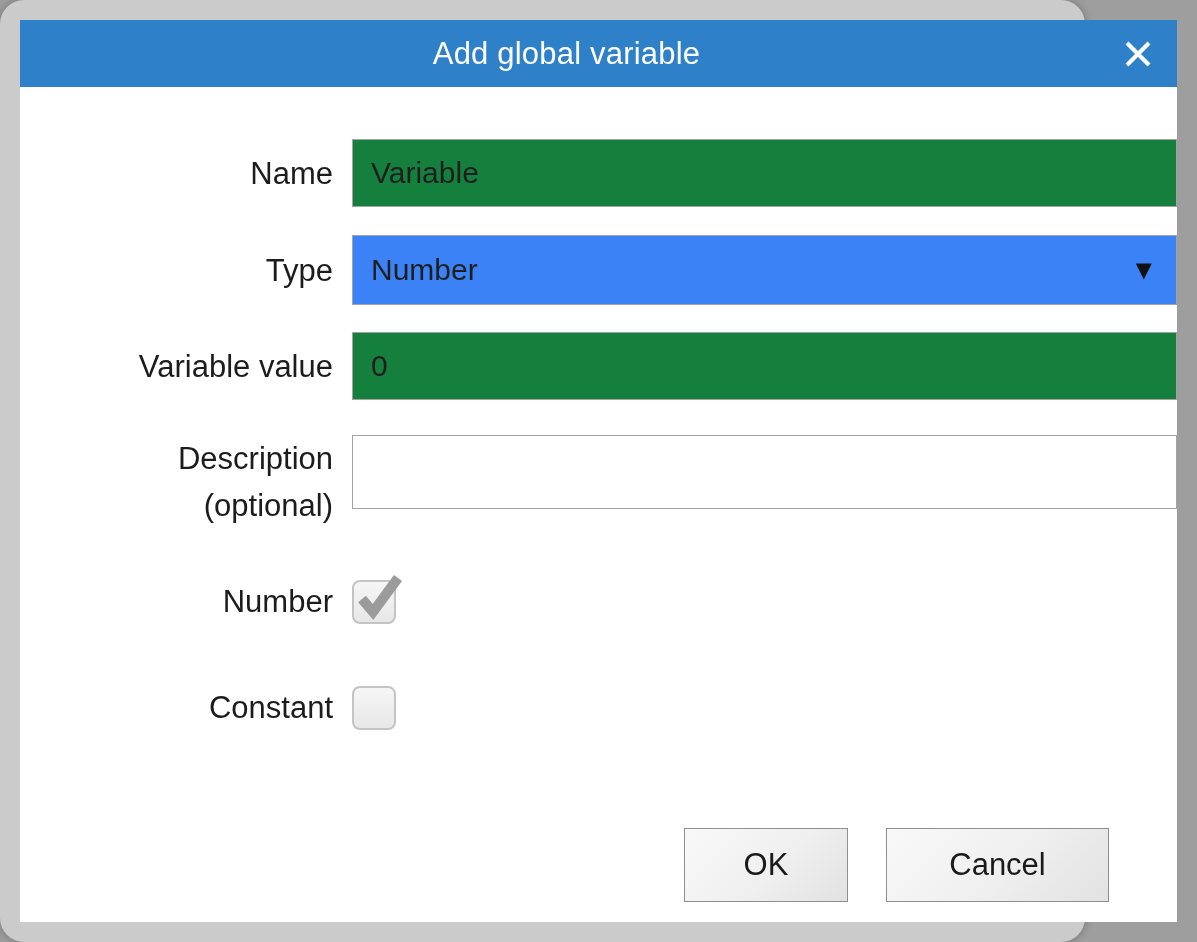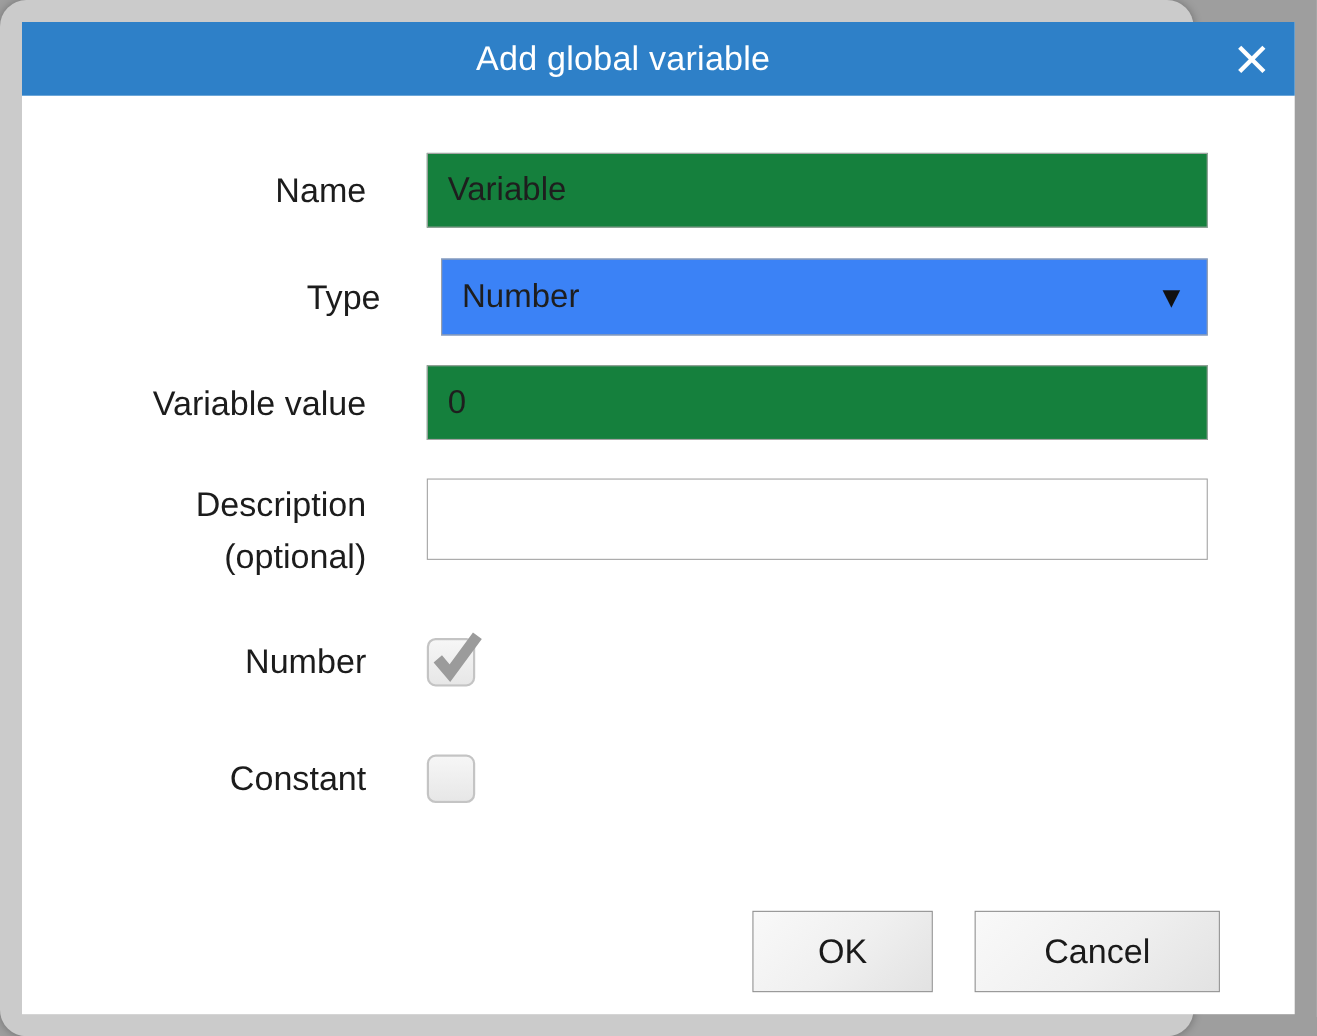--- a/index.html
+++ b/index.html
@@ -59,22 +59,20 @@
   }
   .dialog-body {
     position: relative;
     height: 835px;
   }
   .form {
     padding-top: 52px;
   }
   .row {
     display: flex;
-    margin-right: 79px;
-    gap: 36px;
   }
   .row .label {
     width: 332px;
     min-width: 332px;
     box-sizing: border-box;
     padding-right: 19px;
     display: flex;
     flex-direction: column;
     align-items: flex-end;
     justify-content: center;
@@ -129,21 +127,21 @@
     border: 1px solid #a3a3a3;
     background: #ffffff;
     font-family: "Liberation Sans", sans-serif;
     font-size: 30px;
     color: #1e1e1e;
     padding: 8px 18px;
     resize: none;
     outline: none;
   }
   .row-name   { margin-bottom: 28px; }
-  .row-type   { margin-bottom: 27px; padding-left: 13px; }
+  .row-type   { margin-bottom: 27px; }
   .row-init   { margin-bottom: 35px; }
   .row-desc   { margin-bottom: 51px; justify-content: flex-end; }
   .row-static { margin-bottom: 62px; height: 44px; }
   .row-const  { margin-bottom: 0;    height: 44px; }
   .row-static .label, .row-const .label { line-height: 44px; }
   .checkbox {
     position: relative;
     width: 44px;
     height: 44px;
     box-sizing: border-box;

